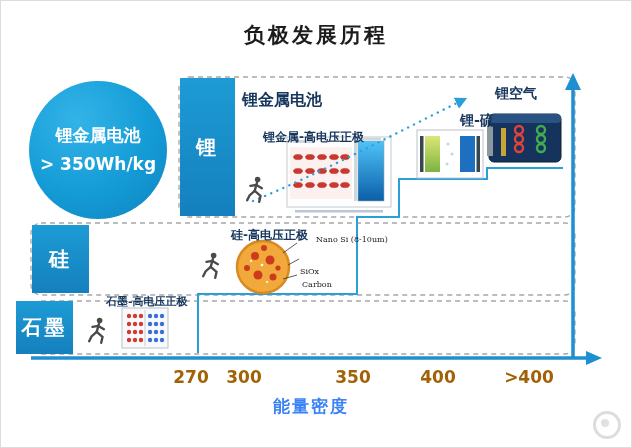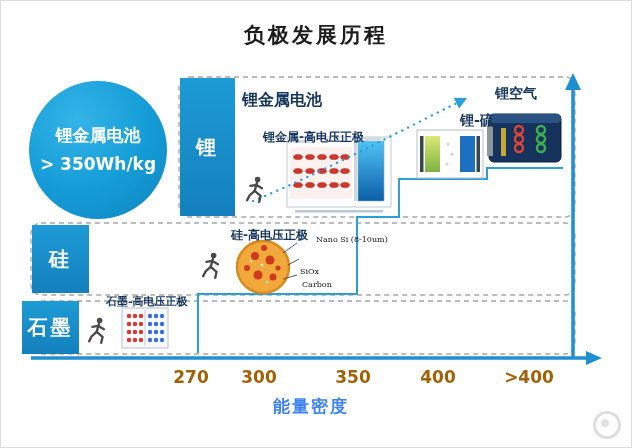--- a/index.html
+++ b/index.html
@@ -19,34 +19,34 @@
     color:#fff;display:flex;flex-direction:column;align-items:center;justify-content:center;
     font-weight:bold;font-size:17px;line-height:1.7;text-align:center;
   }
   .lvl{
     background:linear-gradient(180deg,#1d9bd5 0%,#1480bd 100%);
     color:#fff;font-weight:bold;font-size:20px;letter-spacing:3px;
     display:flex;align-items:center;justify-content:center;
   }
   .lvl-li{left:179px;top:77px;width:55px;height:138px;}
   .lvl-si{left:31px;top:224px;width:57px;height:68px;}
-  .lvl-gr{left:21px;top:300px;width:57px;height:53px;}
+  .lvl-gr{left:15px;top:300px;width:57px;height:53px;}
   .navy{color:#17365d;font-weight:bold;white-space:nowrap;}
   .h-limetal{left:241px;top:89px;font-size:16px;}
   .a-limetal{left:262px;top:128px;font-size:12px;}
   .a-si{left:230px;top:226px;font-size:12px;}
   .a-gr{left:105px;top:293px;font-size:11px;}
   .m-lis{left:430px;top:111px;font-size:14px;margin-left:29px;}
   .m-lia{left:494px;top:84px;font-size:14px;}
   .callout{font-size:8px;color:#222;white-space:nowrap;font-family:"DejaVu Serif","Liberation Serif",serif;}
   .c1{left:298px;top:234px;margin-left:17px;}
   .c2{left:301px;top:251px;margin-top:28px;}
   .c3{left:299px;top:266px;}
   .tick{top:366px;width:60px;text-align:center;font-size:17px;font-weight:bold;color:#a16207;}
-  .t0{left:160px;}.t1{left:228px;}.t2{left:322px;}.t3{left:407px;}.t4{left:498px;}
+  .t0{left:160px;}.t1{left:213px;}.t2{left:322px;}.t3{left:407px;}.t4{left:498px;}
   .axis-label{top:394px;left:240px;width:140px;text-align:center;font-size:17px;font-weight:bold;color:#3b82f6;letter-spacing:2px;}
   .watermark{
     right:10px;bottom:8px;width:22px;height:22px;border-radius:50%;
     border:3px solid #d2d2d2;opacity:.75;
   }
   .watermark::after{
     content:"";position:absolute;left:5px;top:5px;width:8px;height:8px;border-radius:50%;background:#d8d8d8;
   }
   svg.canvas{position:absolute;left:0;top:0;pointer-events:none;}
 </style>

